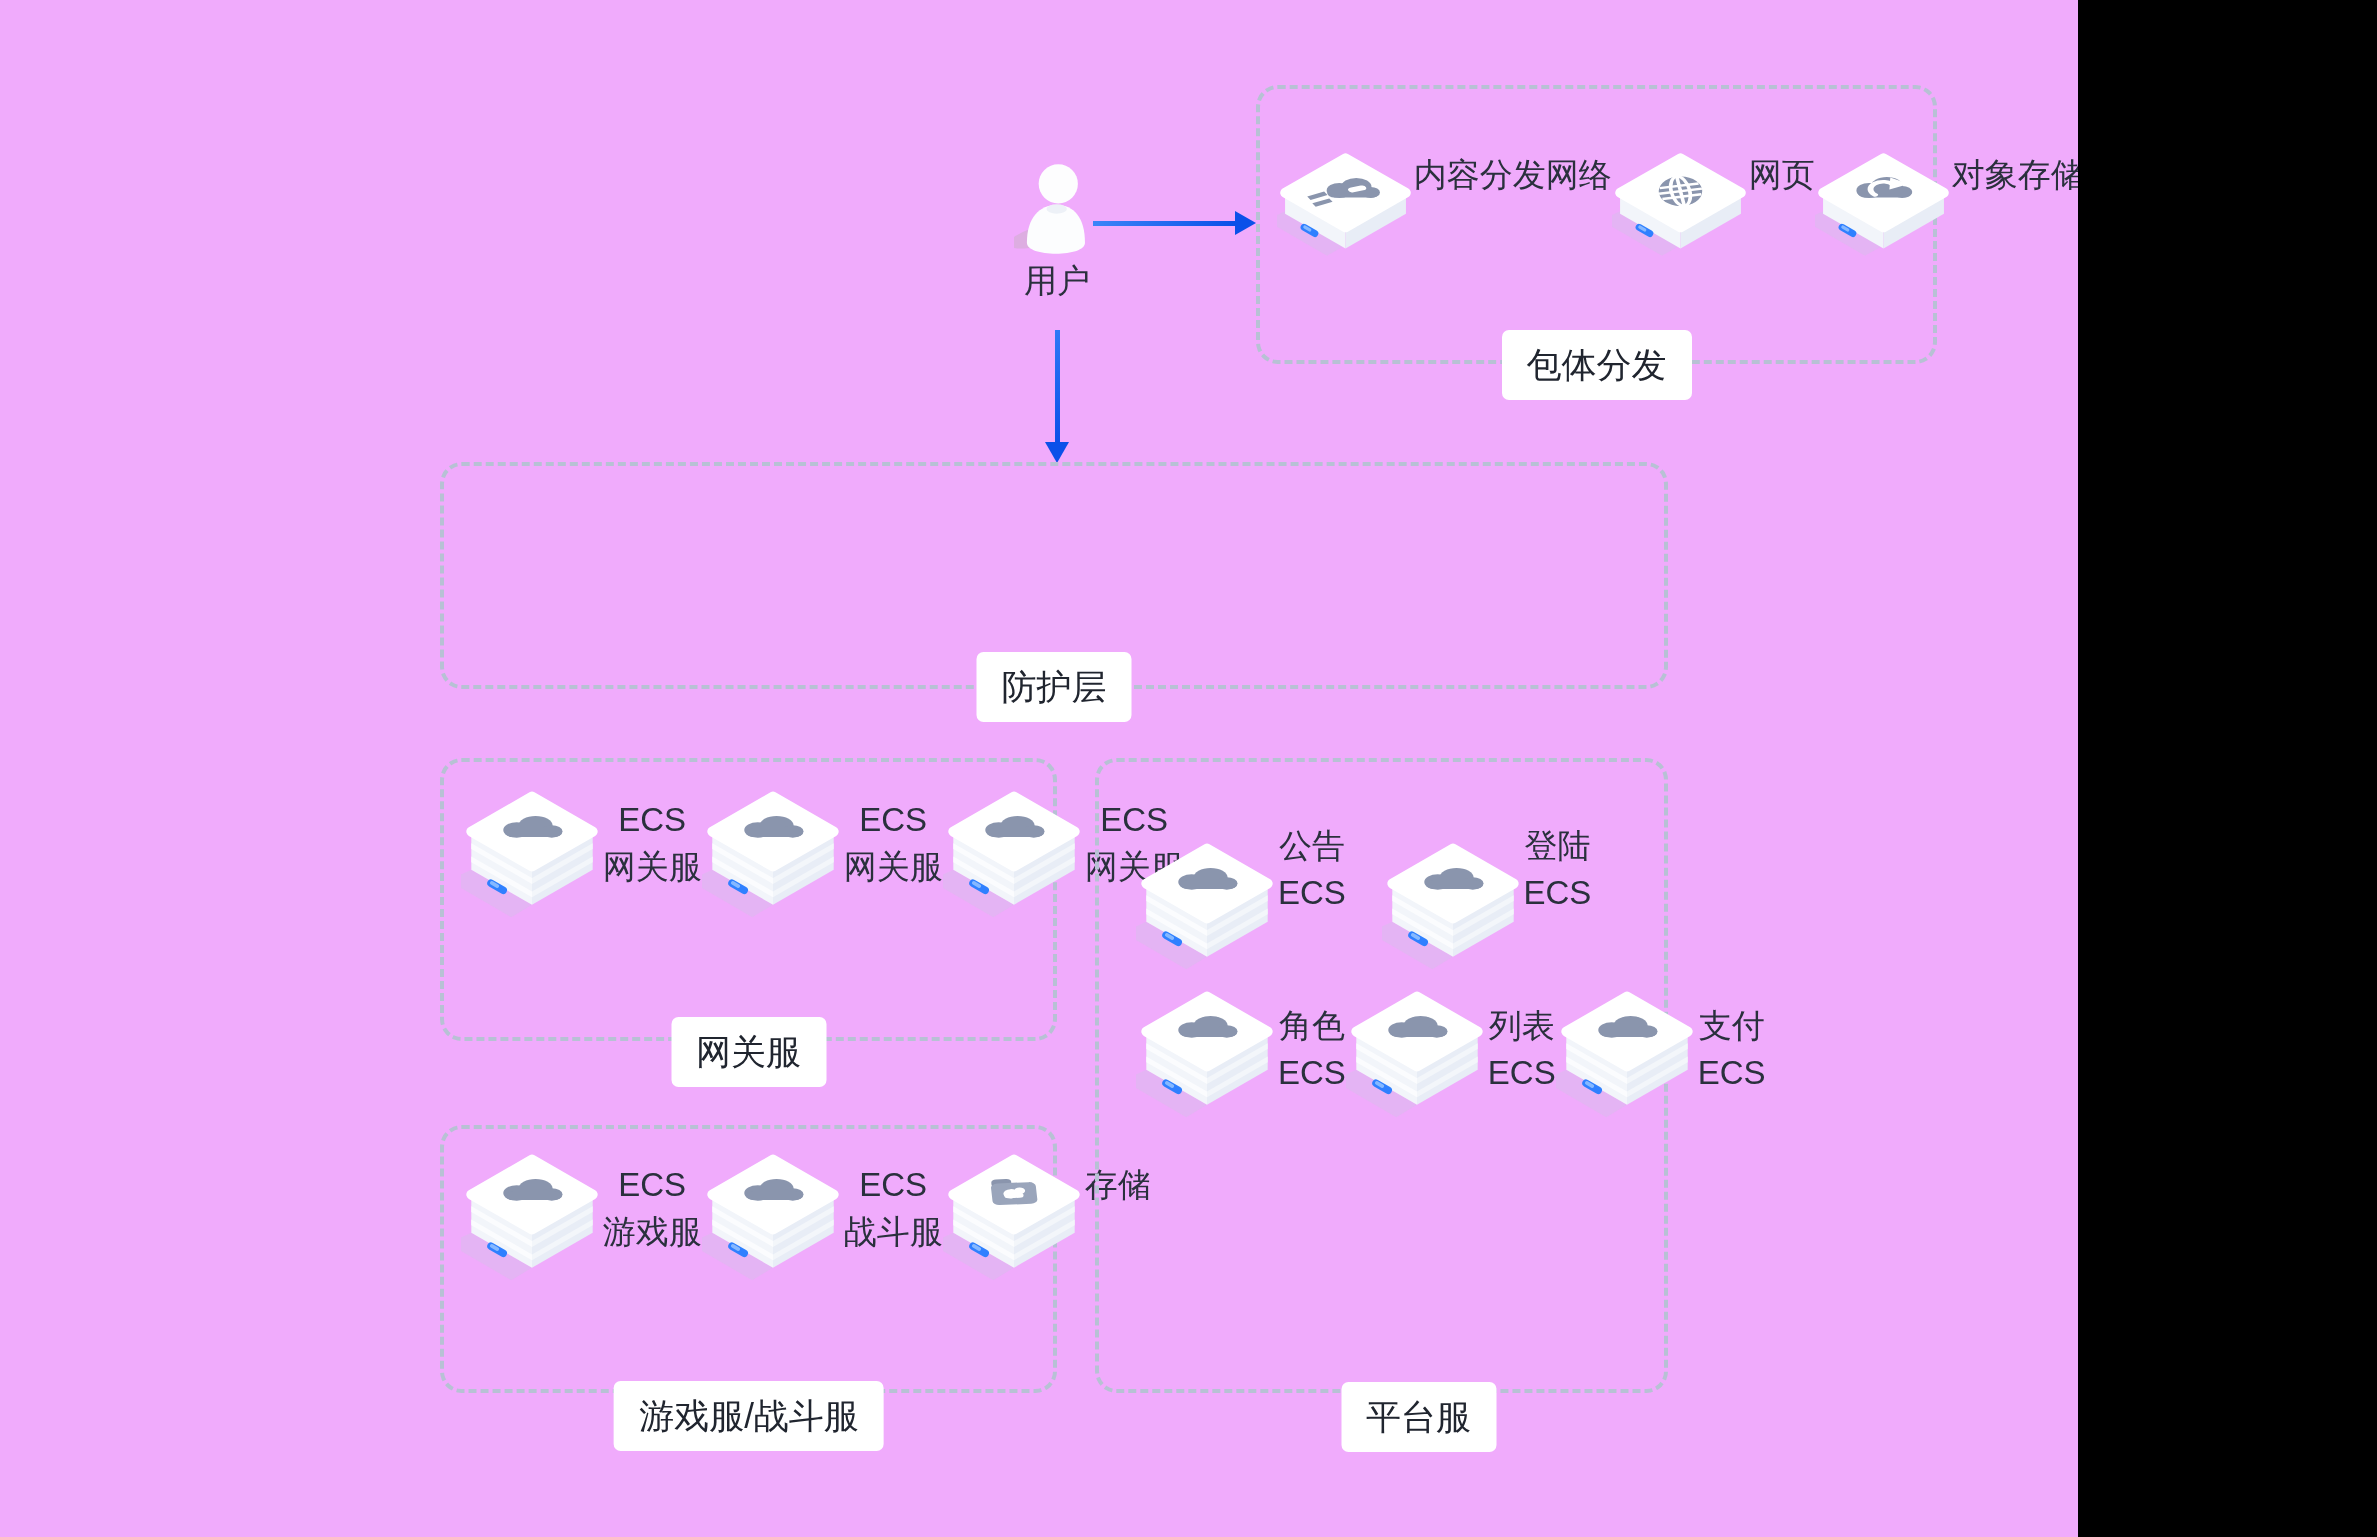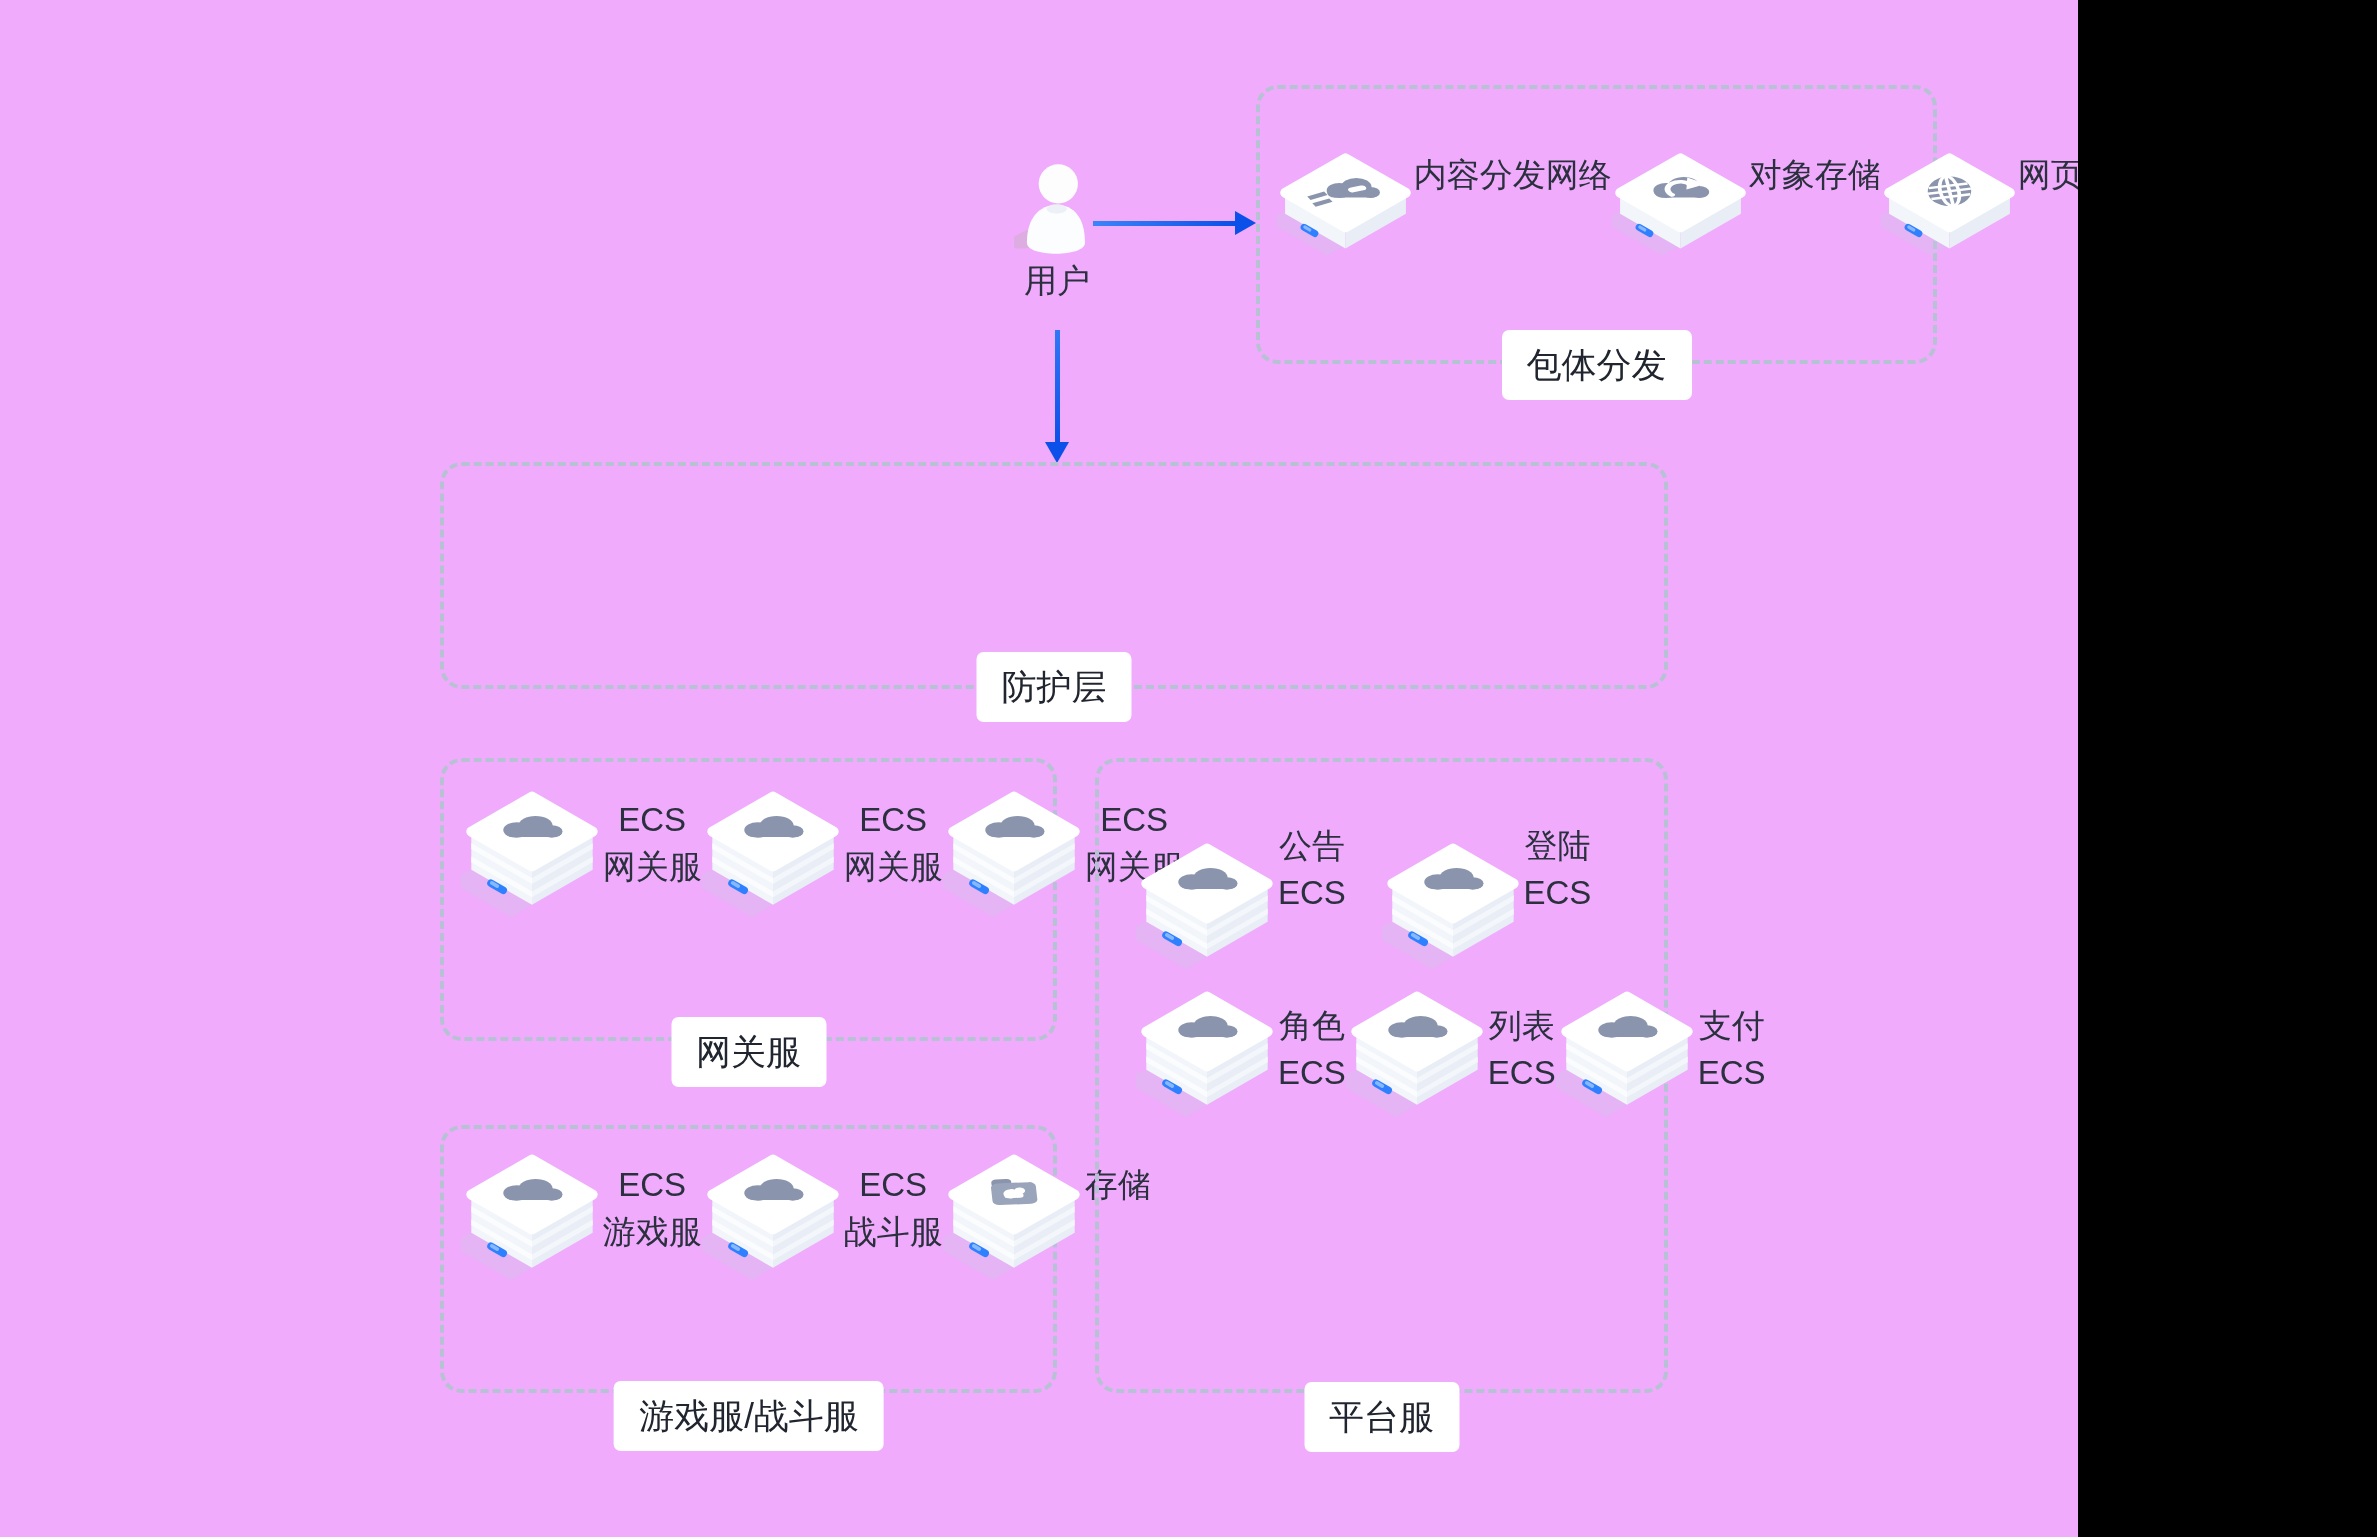--- a/index.html
+++ b/index.html
@@ -20,21 +20,21 @@
   
   .pill{
     position:absolute;left:50%;transform:translateX(-50%);
     background:#ffffff;color:#20252f;font-size:35px;font-weight:500;
     height:70px;line-height:70px;padding:0 25px;border-radius:7px;white-space:nowrap;
   }
   #box-package .pill{bottom:-40px;}
   #box-protect .pill{bottom:-37px;}
   #box-gateway .pill{bottom:-50px;}
   #box-game .pill{bottom:-62px;padding-left:26px;}
-  #box-platform .pill{bottom:-63px;}
+  #box-platform .pill{bottom:-63px;margin-left:37px;}
 
   
   .cells{display:flex;}
   .cell{flex:1;display:flex;flex-direction:row;align-items:center;}
   .icon-zone{display:flex;align-items:flex-end;justify-content:center;}
   #box-package .cells{padding-left:16.7px;}
   #box-package .icon-zone{height:171px;}
   #box-protect .cells{justify-content:center;}
   #box-protect .cell{flex:none;width:227px;}
   #box-protect .icon-zone{height:130px;}
@@ -197,33 +197,33 @@
               <use href="#base-cube"></use>
               <use href="#glyph-cdn"></use>
             </svg>
         </div>
         <div class="lbl">内容分发网络</div>
       </div>
       <div class="cell">
         <div class="icon-zone">
           <svg class="icon-cube" viewBox="0 0 170 132">
               <use href="#base-cube"></use>
-              <use href="#glyph-oss"></use>
-            </svg>
-        </div>
-        <div class="lbl">对象存储</div>
+              <use href="#glyph-web"></use>
+            </svg>
+        </div>
+        <div class="lbl">网页</div>
       </div>
       <div class="cell">
         <div class="icon-zone">
           <svg class="icon-cube" viewBox="0 0 170 132">
               <use href="#base-cube"></use>
-              <use href="#glyph-web"></use>
-            </svg>
-        </div>
-        <div class="lbl">网页</div>
+              <use href="#glyph-oss"></use>
+            </svg>
+        </div>
+        <div class="lbl">对象存储</div>
       </div>
     </div>
     <div class="pill">包体分发</div>
   </div>
 
   <div class="box" id="box-protect">
     <div class="pill">防护层</div>
   </div>
 
   <div class="box" id="box-gateway">

